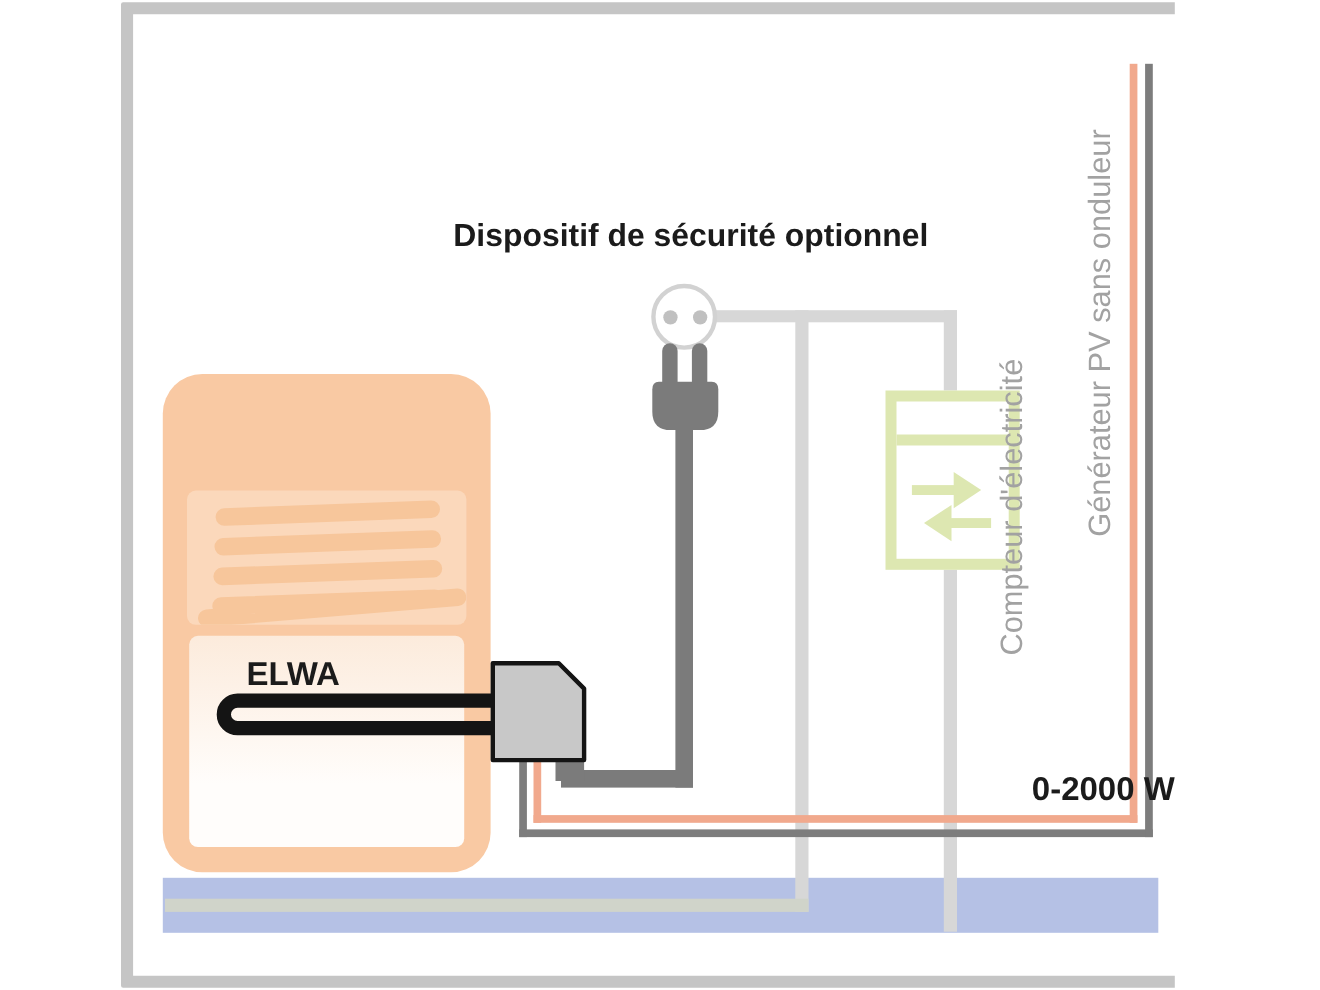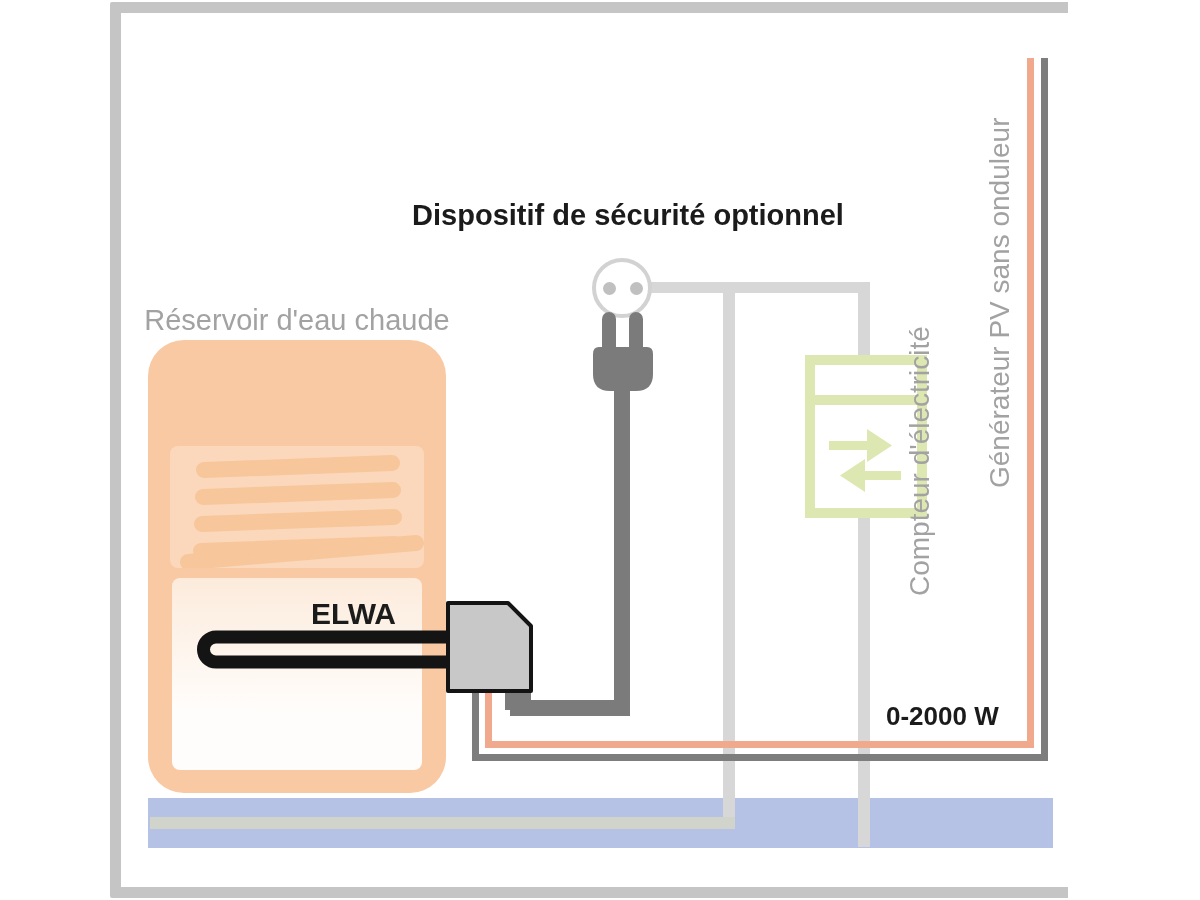--- a/index.html
+++ b/index.html
@@ -14,22 +14,22 @@
   #tank-coil-panel{left:22px;top:106px;width:254px;height:122px;background:var(--tank-panel);
                    border-radius:8px;overflow:hidden;}
   #tank-lower-panel{left:24px;top:238px;width:250px;height:192px;border-radius:8px;
                     background:linear-gradient(180deg,#fcebdc 0%,#fffdfb 70%);}
   
   .t-dark{color:var(--text-dark);font-weight:600;}
   .t-gray{color:var(--text-gray);font-weight:500;}
   #title{left:628px;top:198px;transform:translateX(-50%);text-align:center;
          font-size:29px;line-height:34px;white-space:nowrap;}
   #tank-label{left:140px;top:304px;width:314px;text-align:center;font-size:29px;white-space:nowrap;}
-  #elwa-label{left:236px;top:597px;width:160px;text-align:right;font-size:30px;}
-  #power-label{left:886px;top:701px;font-size:26px;white-space:nowrap;}
+  #elwa-label{left:224px;top:597px;width:160px;text-align:left;font-size:30px;}
+  #power-label{left:938px;top:701px;font-size:30px;white-space:nowrap;}
   .vtext{writing-mode:vertical-rl;transform:rotate(180deg);font-size:28px;white-space:nowrap;}
   #meter-label{left:904px;top:296px;height:300px;}
   #pv-label{left:984px;top:92px;height:396px;}
   
   #blue-bar{left:148px;top:798px;width:905px;height:50px;background:var(--blue-bar);}
   .circuit{background:var(--circuit);}
   #grid-stripe{left:150px;top:817px;width:585px;height:12px;background:var(--stripe);}
   #sock-wire-h{left:646px;top:282px;width:224px;height:11px;}
   #branch-wire-v{left:723px;top:282px;width:12px;height:547px;}
   #meter-wire-v{left:858px;top:282px;width:12px;height:565px;}
@@ -119,19 +119,18 @@
     <g style="fill:var(--cord)">
       <rect x="12" y="2" width="14" height="42" rx="7"></rect>
       <rect x="39" y="2" width="14" height="42" rx="7"></rect>
       <path d="M9 37 H57 Q63 37 63 44 V64 Q63 81 46 81 H20 Q3 81 3 64 V44 Q3 37 9 37 Z"></path>
     </g>
   </svg>
 
   <div class="abs t-dark" id="title">
     <div>Dispositif de sécurité optionnel</div>
   </div>
-  <div class="abs t-gray" id="tank-label">Réservoir d'eau chaude</div>
   <div class="abs t-dark" id="elwa-label">ELWA</div>
   <div class="abs t-gray vtext" id="meter-label">Compteur d'électricité</div>
   <div class="abs t-gray vtext" id="pv-label">Générateur PV sans onduleur</div>
   <div class="abs t-dark" id="power-label">0-2000 W</div>
 
 </div>
 
 </body></html>

